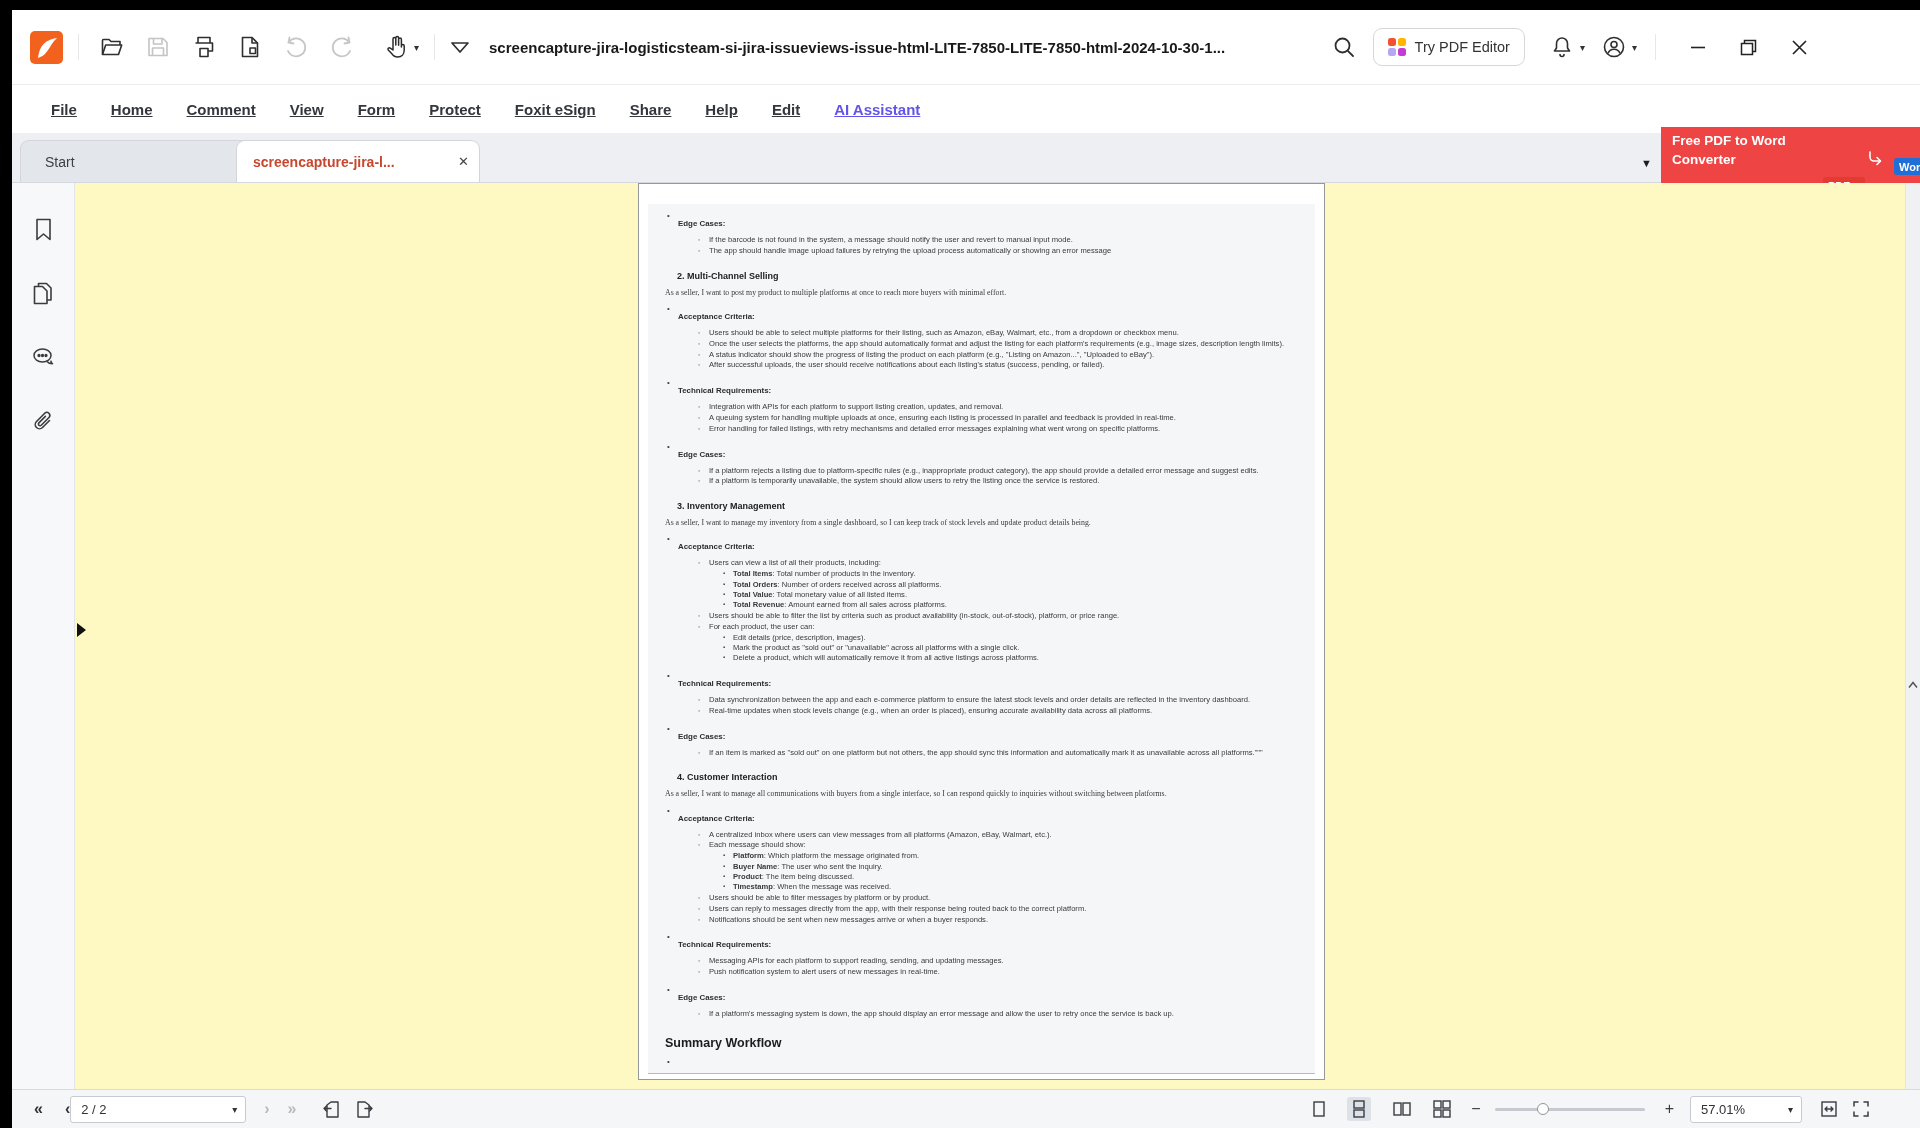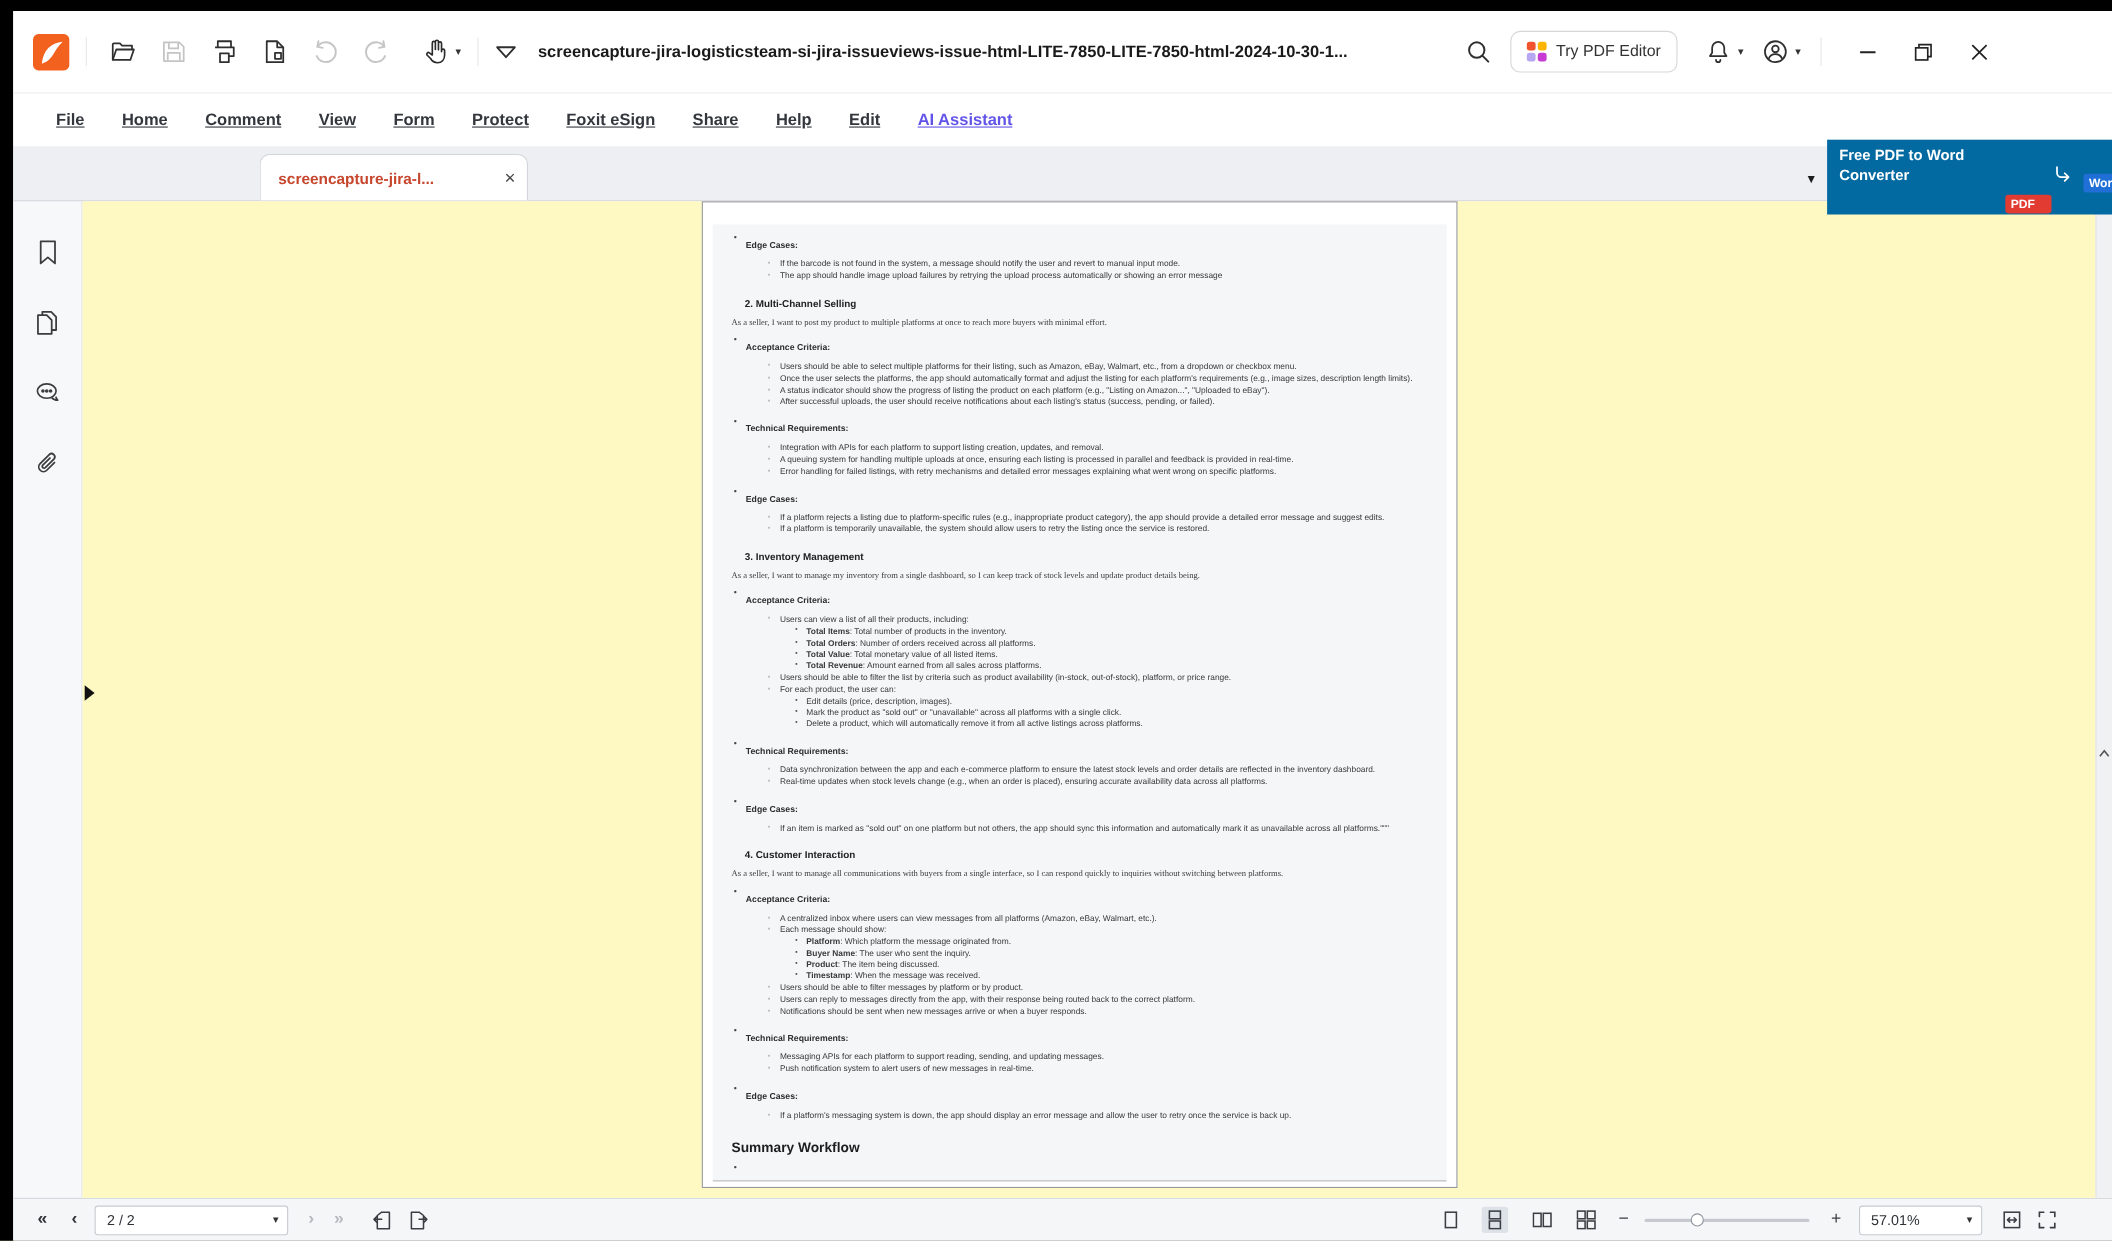--- a/index.html
+++ b/index.html
@@ -33,21 +33,21 @@
 
   
   .tabbar{height:49px;background:#edeff3;border-bottom:1px solid #d5d8de;position:relative;flex:0 0 auto;}
   .tab{position:absolute;bottom:0;height:41px;border:1px solid #d2d5db;border-bottom:none;
        border-radius:9px 9px 0 0;display:flex;align-items:center;font-size:14px;}
   .tab-start{left:8px;width:212px;background:#e3e6eb;color:#3d4147;padding-left:24px;}
   .tab-doc{left:224px;width:216px;background:#fff;color:#c7462e;font-weight:bold;padding:0 10px 0 16px;
            justify-content:space-between;}
   .tab-close{font-size:13px;color:#444;font-weight:normal;}
   .overflow-caret{position:absolute;right:268px;bottom:13px;font-size:11px;color:#1c1c1c;}
-  .ad{position:absolute;right:0;top:-6px;width:259px;height:68px;background:#0369a1;color:#fff;
+  .ad{position:absolute;right:0;top:-6px;width:259px;height:56px;background:#ef4444;color:#fff;
       overflow:hidden;z-index:5;}
   .ad-l1{position:absolute;left:11px;top:6px;font-size:13.5px;font-weight:bold;}
   .ad-l2{position:absolute;left:11px;top:25px;font-size:13.5px;font-weight:bold;}
   .badge{position:absolute;border-radius:3px;font-size:11px;font-weight:bold;color:#fff;
          display:flex;align-items:center;padding-left:5px;height:17px;}
   .badge-pdf{left:162px;top:6px;width:37px;}
   .badge-word{left:233px;top:31px;width:50px;}
   .ad-arrow{position:absolute;left:207px;top:24px;}
 
   
@@ -82,21 +82,21 @@
   .li3{position:relative;padding-left:10px;margin-bottom:1.5px;font-size:7.6px;line-height:1.16;}
   .li3::before{content:"▪";position:absolute;left:0;top:0;color:#444;font-size:6px;}
 
   
   .statusbar{height:38px;background:#f5f6f8;border-top:1px solid #d7dade;display:flex;
              align-items:center;padding-left:22px;flex:0 0 auto;color:#2f3237;}
   .nav-glyph{font-size:16px;font-weight:bold;color:#2f3237;}
   .nav-glyph.dis{color:#b7bbc1;}
   .pagebox{width:156px;height:25px;background:#fff;border:1px solid #c7cad0;border-radius:3px;
            display:flex;align-items:center;justify-content:space-between;padding:0 8px 0 10px;
-           margin-left:16px;font-size:13px;}
+           font-size:13px;}
   .zoombox{width:92px;height:25px;background:#fff;border:1px solid #c7cad0;border-radius:3px;
            display:flex;align-items:center;justify-content:space-between;padding:0 8px 0 10px;
            margin-left:16px;font-size:13px;}
   .sb-right{margin-left:auto;display:flex;align-items:center;margin-right:50px;}
   .st-icon{margin-left:22px;}
   .st-icon svg{display:block;}
   .st-icon.active{background:#dde1e8;border-radius:3px;padding:3px;margin-left:19px;}
   .zminus,.zplus{font-size:16px;color:#3a3d42;margin-left:20px;}
   .slider{width:150px;height:3px;background:#c6cad0;border-radius:2px;position:relative;margin-left:14px;}
   .thumb{position:absolute;left:42px;top:-5px;width:12px;height:12px;border-radius:50%;
@@ -228,20 +228,23 @@
       <span class="menu-item">Form</span>
       <span class="menu-item">Protect</span>
       <span class="menu-item">Foxit eSign</span>
       <span class="menu-item">Share</span>
       <span class="menu-item">Help</span>
       <span class="menu-item">Edit</span>
       <span class="menu-item" style="color: rgb(98, 84, 232);">AI Assistant</span>
     </div>
 
   <div class="tabbar">
+    <div class="tab tab-start">
+      <span>Start</span>
+    </div>
     <div class="tab tab-doc">
       <span>screencapture-jira-l...</span>
       <span class="tab-close">✕</span>
     </div>
     <span class="overflow-caret">▼</span>
     <div class="ad">
       <span class="ad-l1">Free PDF to Word</span>
       <span class="ad-l2">Converter</span>
       <span class="badge badge-pdf" style="background:#e23c32;margin-top:44px;">PDF</span>
       <span class="ad-arrow">

